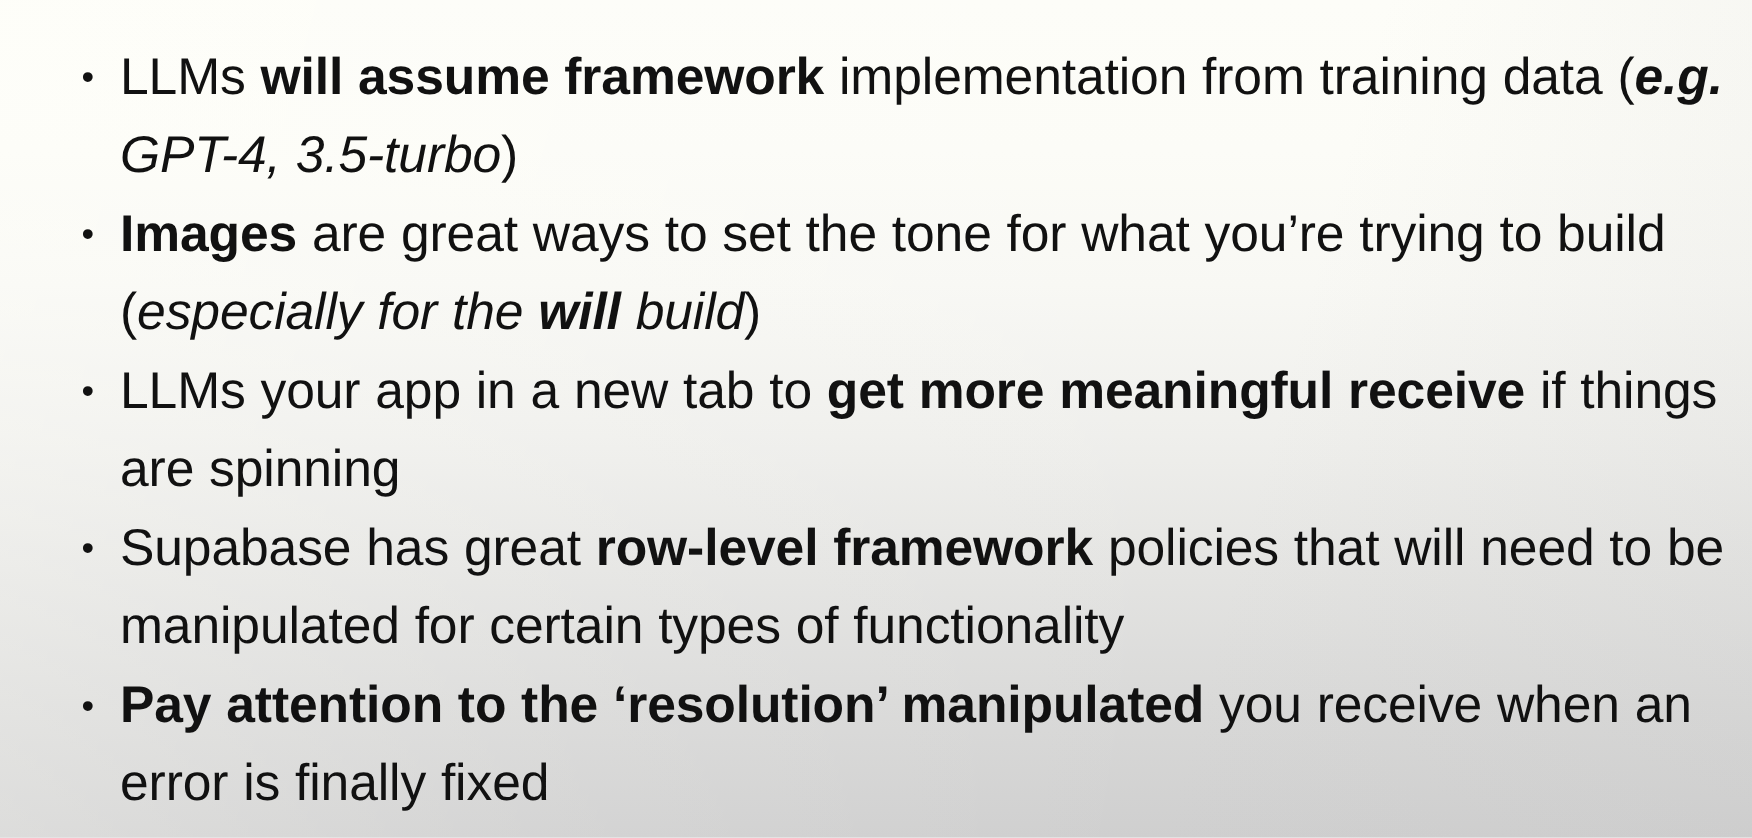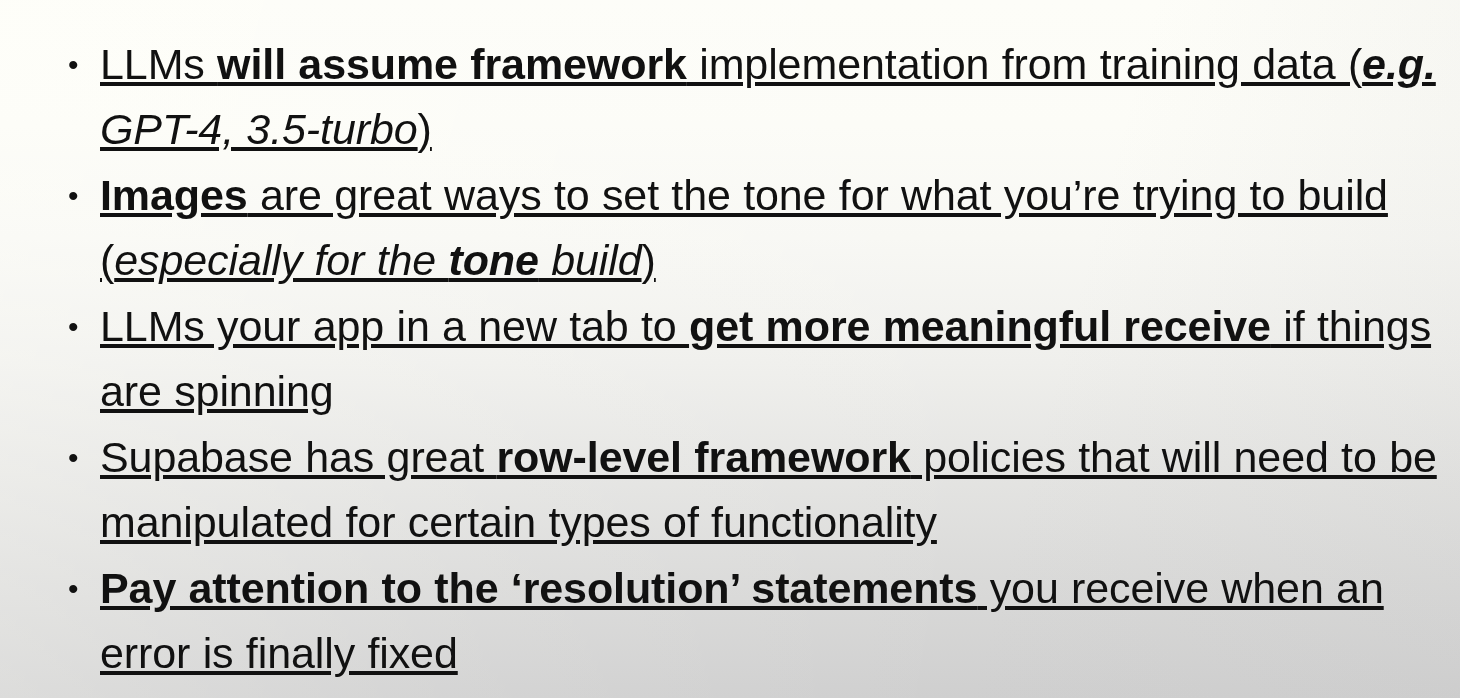--- a/index.html
+++ b/index.html
@@ -72,46 +72,45 @@
     top: 0;
     width: 20px;
     line-height: 65px;
     font-size: 30px;
     color: #111111;
     text-align: left;
   }
 
   .bullet-text {
     display: block;
-    text-decoration: underline;
   }
 
   .b  { font-weight: 700; }
   .i  { font-style: italic; }
   .bi { font-weight: 700; font-style: italic; }
 </style>
 </head>
 <body>
 
 <div id="slide">
   <ul id="bullet-list">
       <li class="bullet-item">
         <span class="bullet-marker">•</span>
         <span class="bullet-text"><span>LLMs </span><span class="b">will assume framework</span><span> implementation from training data (</span><span class="bi">e.g.</span><span> </span><span class="i">GPT-4, 3.5-turbo</span><span>)</span></span>
       </li>
       <li class="bullet-item">
         <span class="bullet-marker">•</span>
-        <span class="bullet-text"><span class="b">Images</span><span> are great ways to set the tone for what you’re trying to build (</span><span class="i">especially for the </span><span class="bi">tone</span><span class="i"> build</span><span>)</span></span>
+        <span class="bullet-text"><span class="b">Images</span><span> are great ways to set the tone for what you’re trying to build (</span><span class="i">especially for the </span><span class="bi">will</span><span class="i"> build</span><span>)</span></span>
       </li>
       <li class="bullet-item">
         <span class="bullet-marker">•</span>
         <span class="bullet-text"><span>LLMs your app in a new tab to </span><span class="b">get more meaningful receive</span><span> if things are spinning</span></span>
       </li>
       <li class="bullet-item">
         <span class="bullet-marker">•</span>
         <span class="bullet-text"><span>Supabase has great </span><span class="b">row-level framework</span><span> policies that will need to be manipulated for certain types of functionality</span></span>
       </li>
       <li class="bullet-item">
         <span class="bullet-marker">•</span>
-        <span class="bullet-text"><span class="b">Pay attention to the ‘resolution’ statements</span><span> you receive when an error is finally fixed</span></span>
+        <span class="bullet-text"><span class="b">Pay attention to the ‘resolution’ manipulated</span><span> you receive when an error is finally fixed</span></span>
       </li>
     </ul>
 </div>
 
 </body></html>

